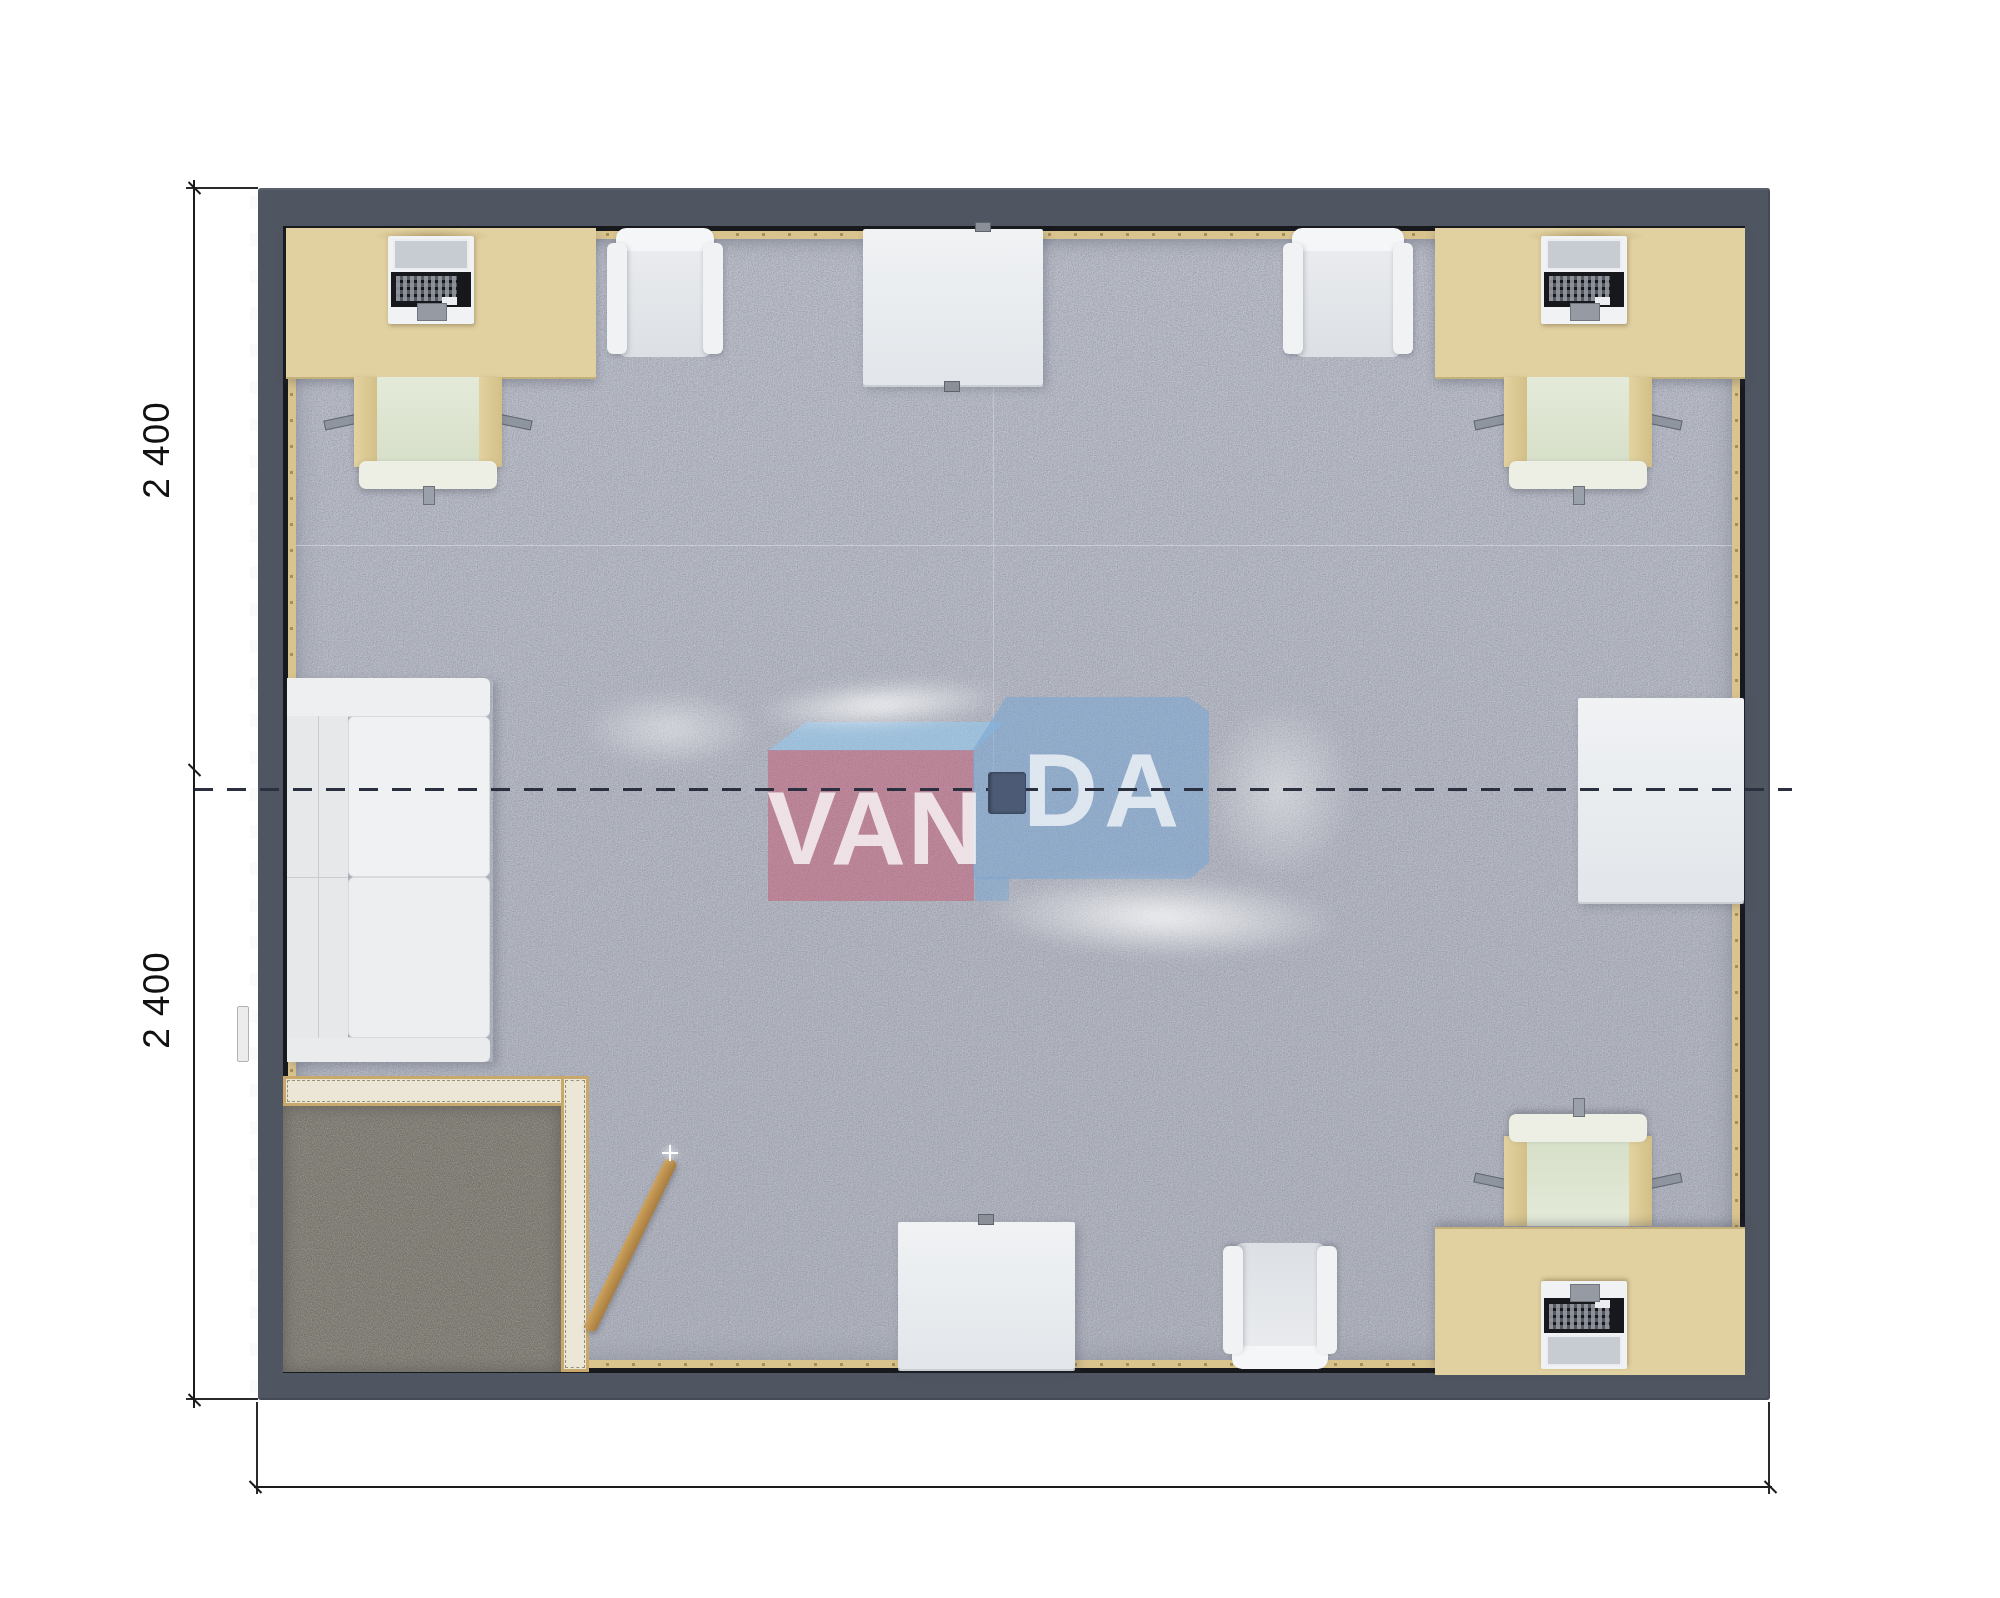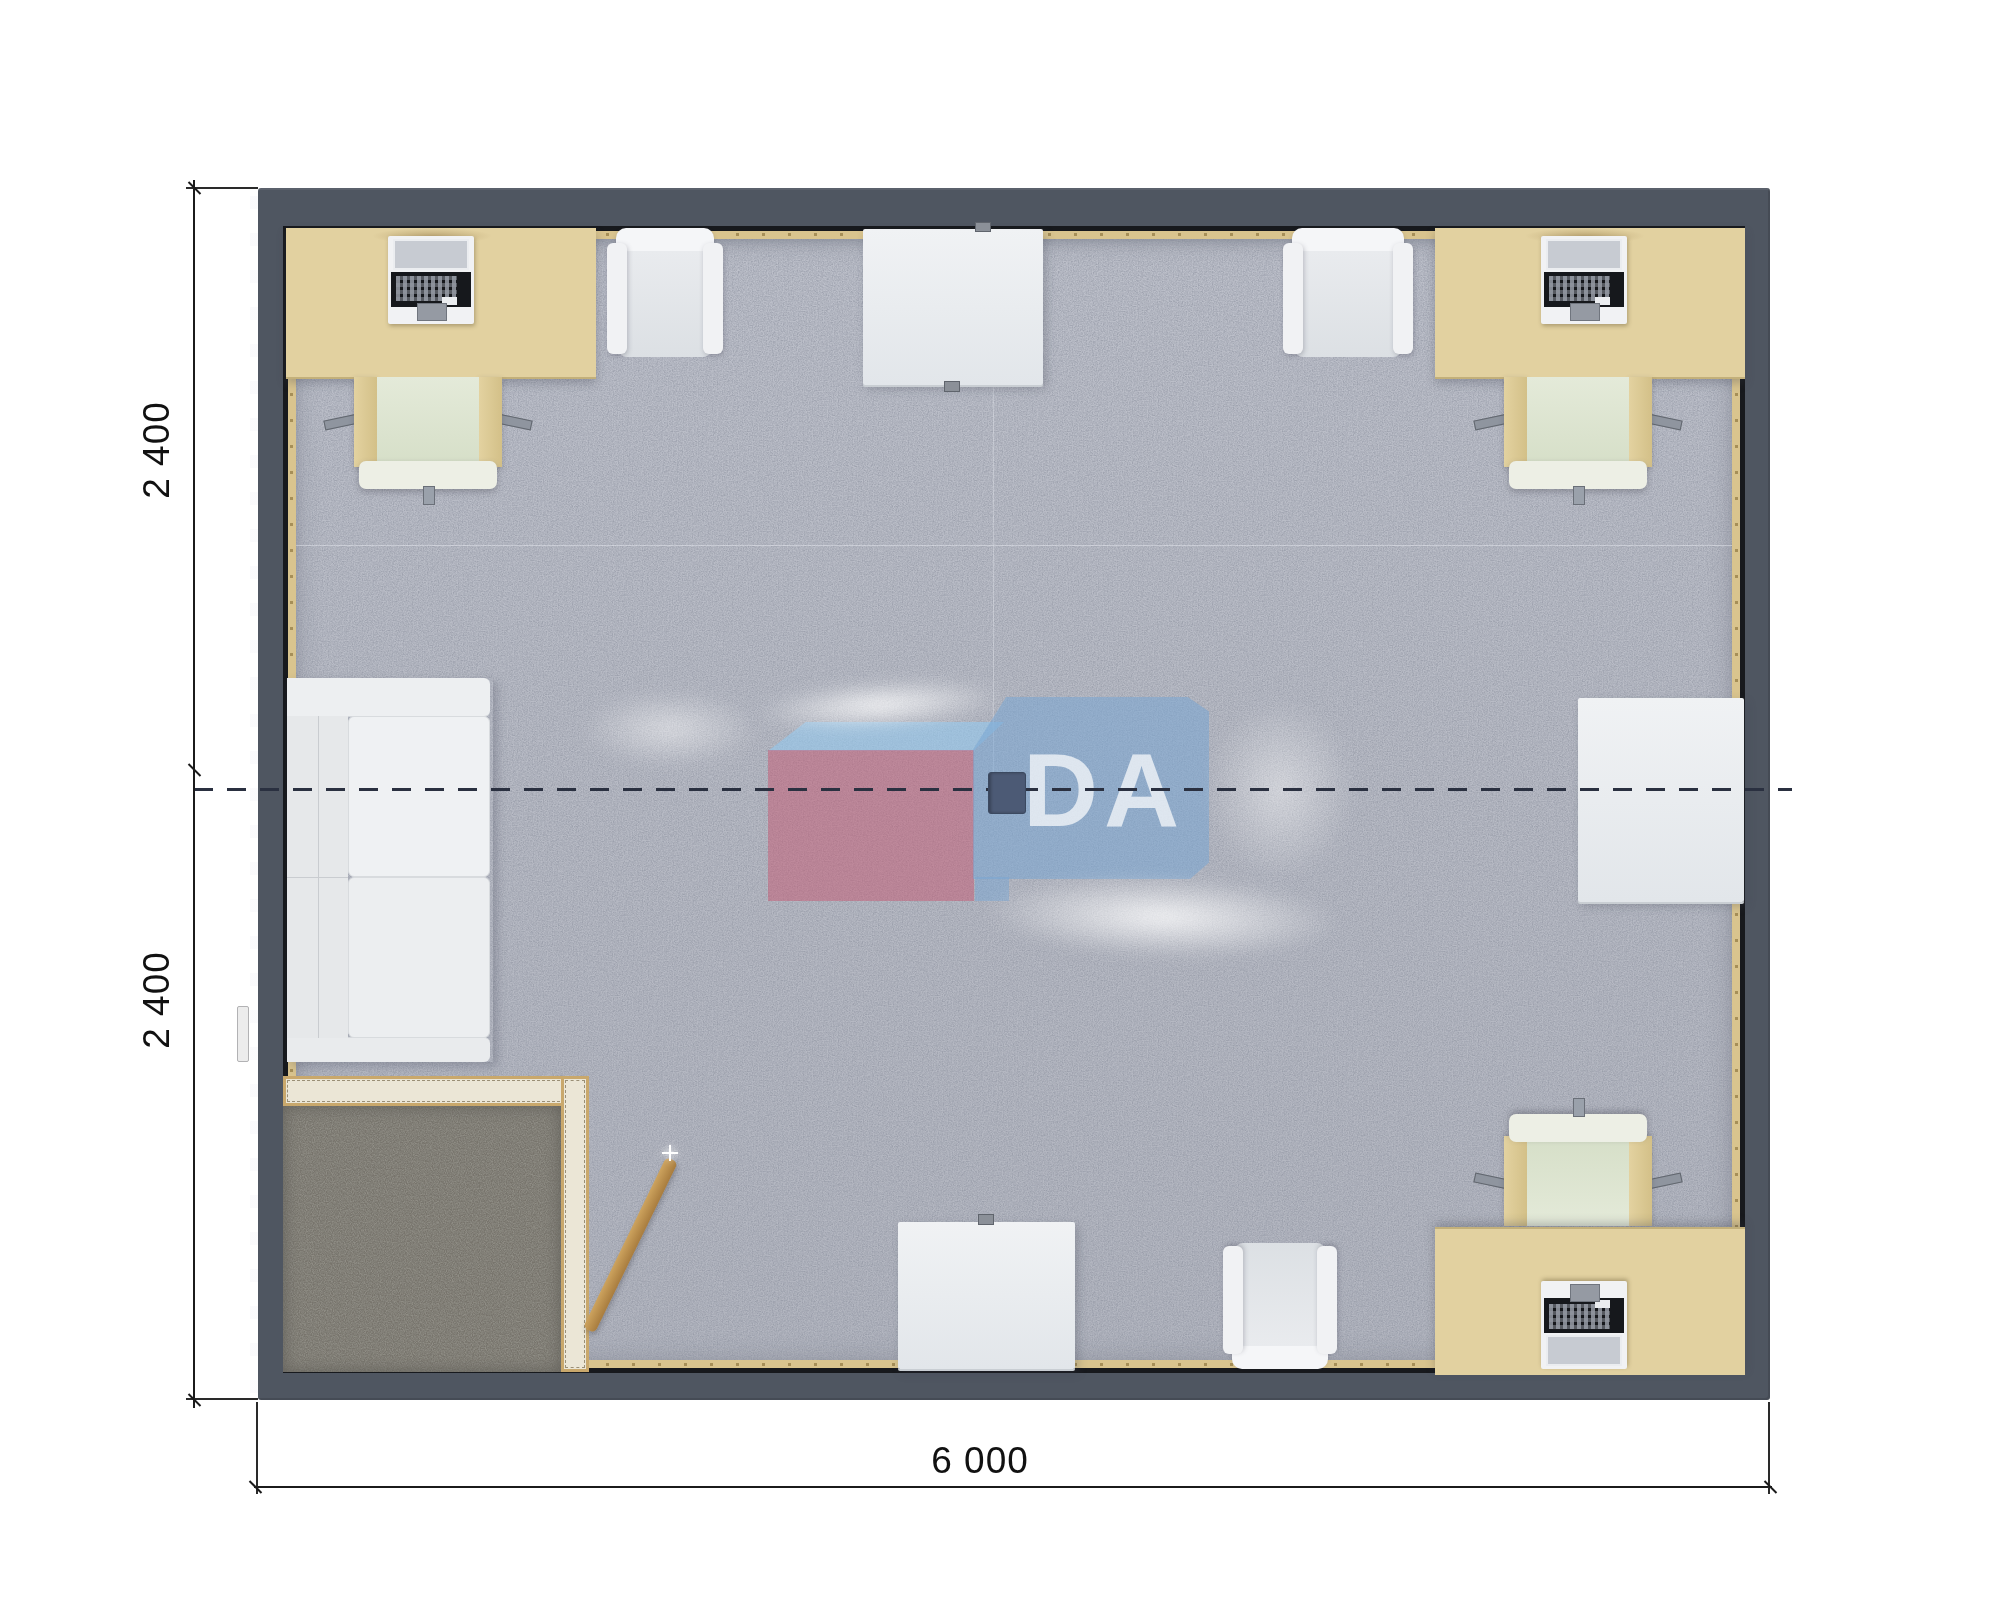--- a/index.html
+++ b/index.html
@@ -102,20 +102,21 @@
     <div class="trimdots" style="left:6px;right:6px;top:2px;height:3px;"></div>
     <div class="trimdots" style="left:6px;right:6px;bottom:2px;height:3px;"></div>
     <div class="trimdotsV" style="top:6px;bottom:6px;left:2px;width:3px;"></div>
     <div class="trimdotsV" style="top:6px;bottom:6px;right:2px;width:3px;"></div>
   </div>
 
   <div class="abs" style="left:768px;top:722px;width:236px;height:29px;background:rgba(148,200,238,.62);clip-path:polygon(0 100%,16% 0,100% 0,87% 100%);"></div>
   <div class="abs" style="left:768px;top:750px;width:206px;height:151px;background:rgba(198,88,114,.5);"></div>
   <div class="abs" style="left:973px;top:697px;width:236px;height:182px;background:rgba(120,165,212,.55);clip-path:polygon(0 29%,14% 0,91% 0,100% 8%,100% 91%,92% 100%,0 100%);"></div>
   <div class="abs" style="left:975px;top:877px;width:34px;height:24px;background:rgba(120,165,212,.5);"></div>
+  <div class="abs wm-text" style="left:770px;top:762px;width:212px;height:132px;font-size:104px;letter-spacing:2px;">VAN</div>
   <div class="abs wm-text" style="left:995px;top:708px;width:218px;height:164px;font-size:104px;letter-spacing:6px;color:rgba(255,255,255,.7);">DA</div>
 
   <div class="abs refl" style="left:755px;top:680px;width:250px;height:50px;transform:rotate(-4deg);"></div>
   <div class="abs refl" style="left:985px;top:876px;width:355px;height:82px;transform:rotate(2deg);"></div>
   <div class="abs refl" style="left:1205px;top:700px;width:150px;height:180px;opacity:.55;"></div>
   <div class="abs refl" style="left:580px;top:690px;width:180px;height:78px;opacity:.6;"></div>
 
   <div class="abs desk" style="left:286px;top:228px;width:310px;height:149px;"></div>
   <div class="abs deskshadow" style="left:372px;top:228px;width:120px;height:16px;"></div>
   <div class="abs computer" style="left:388px;top:236px;width:86px;height:88px;">
@@ -247,15 +248,14 @@
   <div class="abs tick" style="left:186px;top:769px;"></div>
   <div class="abs tick" style="left:186px;top:1399px;"></div>
   <div class="abs dimlabel" style="left:97px;top:430px;width:120px;height:40px;transform:rotate(-90deg);">2 400</div>
   <div class="abs dimlabel" style="left:97px;top:980px;width:120px;height:40px;transform:rotate(-90deg);">2 400</div>
 
   <div class="abs dimline" style="left:254px;top:1486px;width:1518px;height:2px;"></div>
   <div class="abs extline" style="left:256px;top:1402px;width:2px;height:92px;"></div>
   <div class="abs extline" style="left:1768px;top:1402px;width:2px;height:92px;"></div>
   <div class="abs tick" style="left:247px;top:1486px;"></div>
   <div class="abs tick" style="left:1762px;top:1486px;"></div>
-  <div class="abs dimlabel" style="left:790px;top:1440px;width:380px;height:42px;">6 000</div>
 
 </div>
 
 </body></html>

